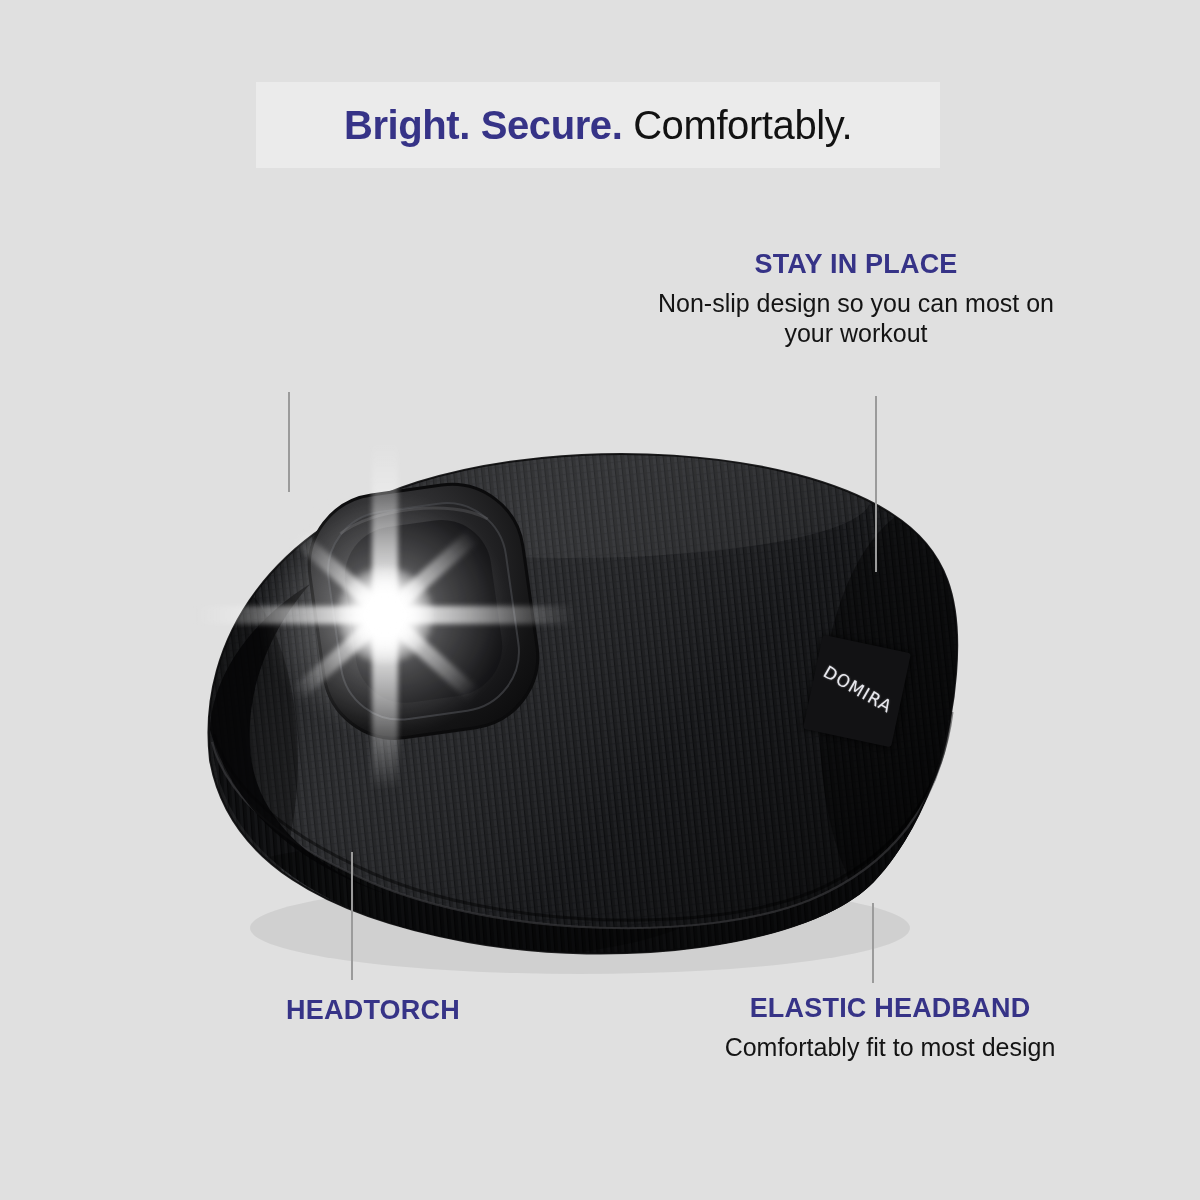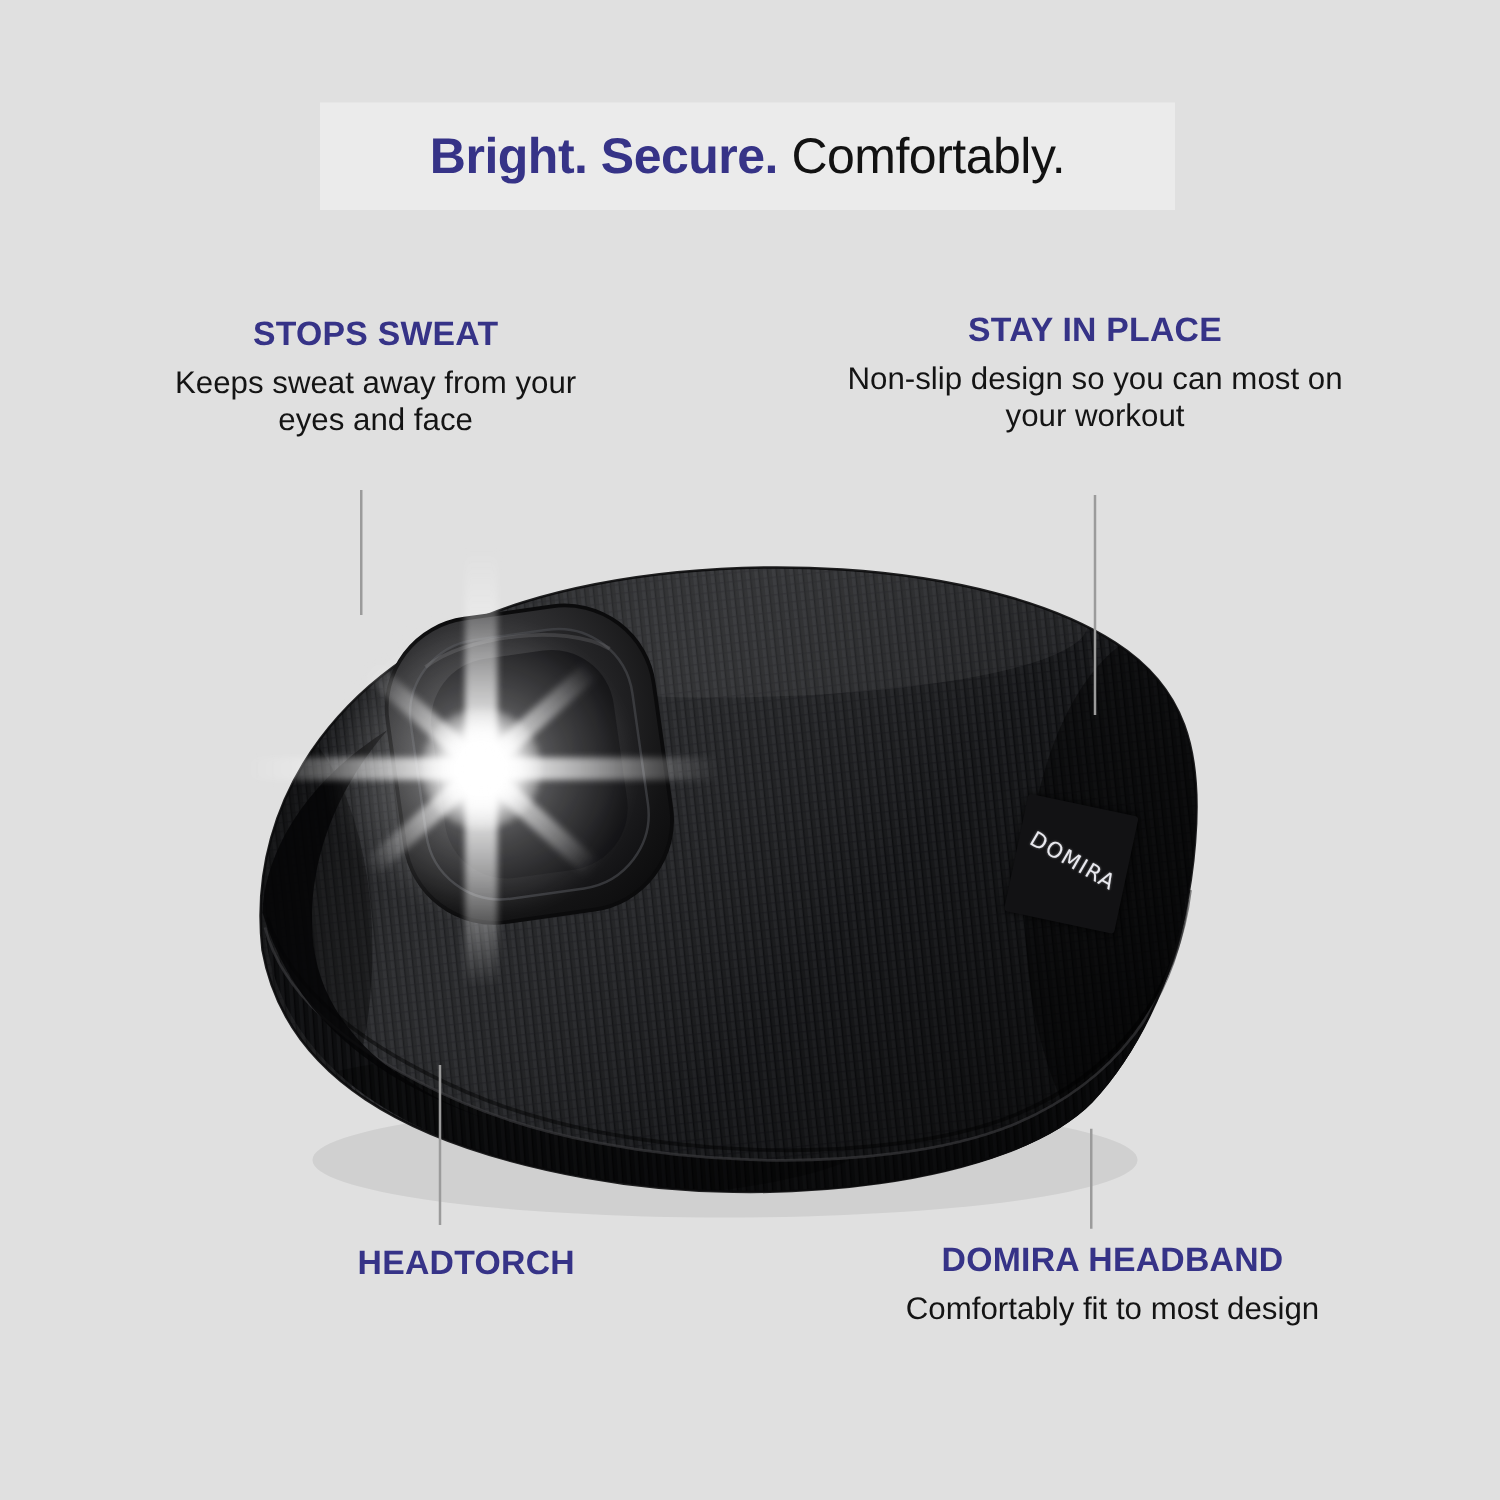--- a/index.html
+++ b/index.html
@@ -30,21 +30,21 @@
   .feature .f-title{
     color:#363387;font-weight:700;font-size:27px;
     letter-spacing:.2px;line-height:1.1;margin:0 0 8px 0;
     white-space:nowrap;
   }
   .feature .f-desc{
     color:#141414;font-weight:400;font-size:25px;
     line-height:1.22;margin:0;
   }
   #feature-stops-sweat{left:118px;top:253px;width:365px;}
-  #feature-stay-in-place{left:676px;top:250px;width:400px;}
+  #feature-stay-in-place{left:656px;top:250px;width:400px;}
   #feature-headtorch{left:173px;top:996px;width:400px;}
   #feature-elastic-headband{left:690px;top:994px;width:400px;}
 
   
   .leader{position:absolute;background:#9b9b9b;width:2px;}
   #leader-stops-sweat{left:288px;top:392px;height:100px;}
   #leader-stay-in-place{left:875px;top:396px;height:176px;}
   #leader-headtorch{left:351px;top:852px;height:128px;}
   #leader-elastic-headband{left:872px;top:903px;height:80px;}
 
@@ -237,32 +237,28 @@
       <div class="ray ray-v"></div>
       <div class="core"></div>
     </div>
   </div>
 
   <div class="leader" id="leader-stops-sweat"></div>
   <div class="leader" id="leader-stay-in-place"></div>
   <div class="leader" id="leader-headtorch"></div>
   <div class="leader" id="leader-elastic-headband"></div>
 
-  <div class="feature" id="feature-stops-sweat">
-    <p class="f-title">STOPS SWEAT</p>
-    <p class="f-desc">Keeps sweat away from your eyes and face</p>
-  </div>
 
   <div class="feature" id="feature-stay-in-place">
     <p class="f-title">STAY IN PLACE</p>
     <p class="f-desc">Non-slip design so you can most on your workout</p>
   </div>
 
   <div class="feature" id="feature-headtorch">
     <p class="f-title">HEADTORCH</p>
   </div>
 
   <div class="feature" id="feature-elastic-headband">
-    <p class="f-title">DOMIRA HEADBAND</p>
+    <p class="f-title">ELASTIC HEADBAND</p>
     <p class="f-desc">Comfortably fit to most design</p>
   </div>
 
 </div>
 
 </body></html>

